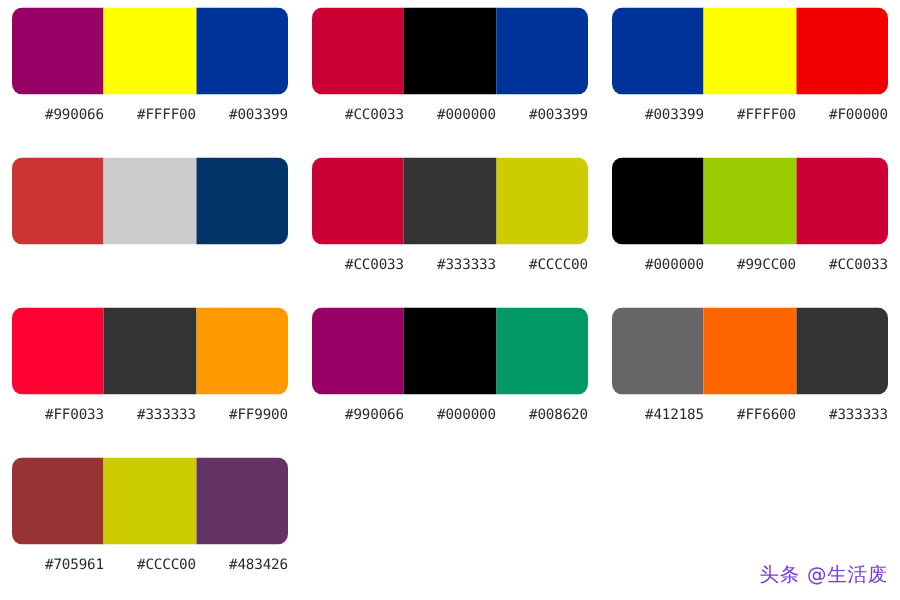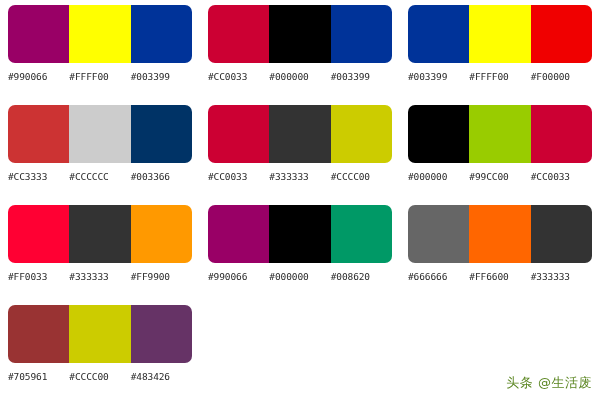--- a/index.html
+++ b/index.html
@@ -46,35 +46,35 @@
     height: 100%;
   }
   .label-row {
     display: flex;
     flex-direction: row;
     width: 184px;
     margin-top: 8px;
   }
   .swatch-label {
     flex: 1 1 0;
-    text-align: left;
+    text-align: right;
     font-family: "DejaVu Sans Mono", monospace;
     font-size: 9.5px;
     letter-spacing: -0.1px;
     color: #2b2b2b;
     line-height: 11px;
     white-space: nowrap;
   }
   #watermark {
     position: absolute;
     right: 8px;
     bottom: 8px;
     font-family: "DejaVu Sans", sans-serif;
     font-size: 13px;
-    color: #4d7c0f;
+    color: #6d28d9;
     letter-spacing: 0.5px;
     white-space: nowrap;
     opacity: 0.92;
   }
 </style>
 </head>
 <body>
 
 <div id="palette-grid">
     <div class="palette-card">
@@ -111,25 +111,20 @@
         <div class="swatch-label">#003399</div>
         <div class="swatch-label">#FFFF00</div>
         <div class="swatch-label">#F00000</div>
       </div>
     </div>
     <div class="palette-card">
       <div class="swatch-strip">
         <div class="swatch" style="background: rgb(204, 51, 51);"></div>
         <div class="swatch" style="background: rgb(204, 204, 204);"></div>
         <div class="swatch" style="background: rgb(0, 51, 102);"></div>
-      </div>
-      <div class="label-row">
-        <div class="swatch-label">#CC3333</div>
-        <div class="swatch-label">#CCCCCC</div>
-        <div class="swatch-label">#003366</div>
       </div>
     </div>
     <div class="palette-card">
       <div class="swatch-strip">
         <div class="swatch" style="background: rgb(204, 0, 51);"></div>
         <div class="swatch" style="background: rgb(51, 51, 51);"></div>
         <div class="swatch" style="background: rgb(204, 204, 0);"></div>
       </div>
       <div class="label-row">
         <div class="swatch-label">#CC0033</div>
@@ -173,21 +168,21 @@
         <div class="swatch-label">#008620</div>
       </div>
     </div>
     <div class="palette-card">
       <div class="swatch-strip">
         <div class="swatch" style="background: rgb(102, 102, 102);"></div>
         <div class="swatch" style="background: rgb(255, 102, 0);"></div>
         <div class="swatch" style="background: rgb(51, 51, 51);"></div>
       </div>
       <div class="label-row">
-        <div class="swatch-label">#666666</div>
+        <div class="swatch-label">#412185</div>
         <div class="swatch-label">#FF6600</div>
         <div class="swatch-label">#333333</div>
       </div>
     </div>
     <div class="palette-card">
       <div class="swatch-strip">
         <div class="swatch" style="background: rgb(153, 51, 51);"></div>
         <div class="swatch" style="background: rgb(204, 204, 0);"></div>
         <div class="swatch" style="background: rgb(102, 51, 102);"></div>
       </div>

